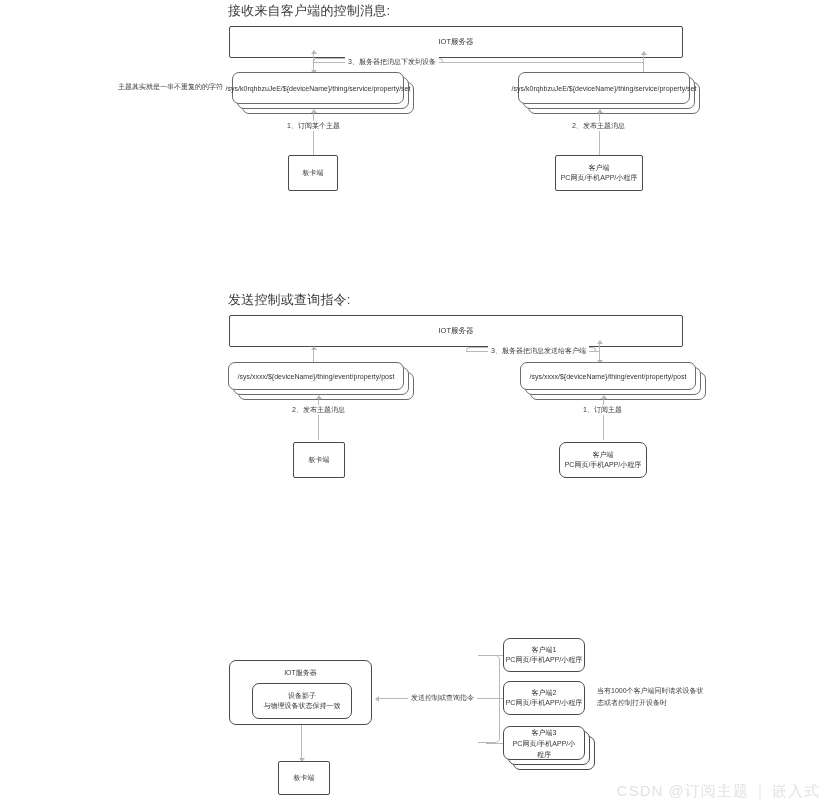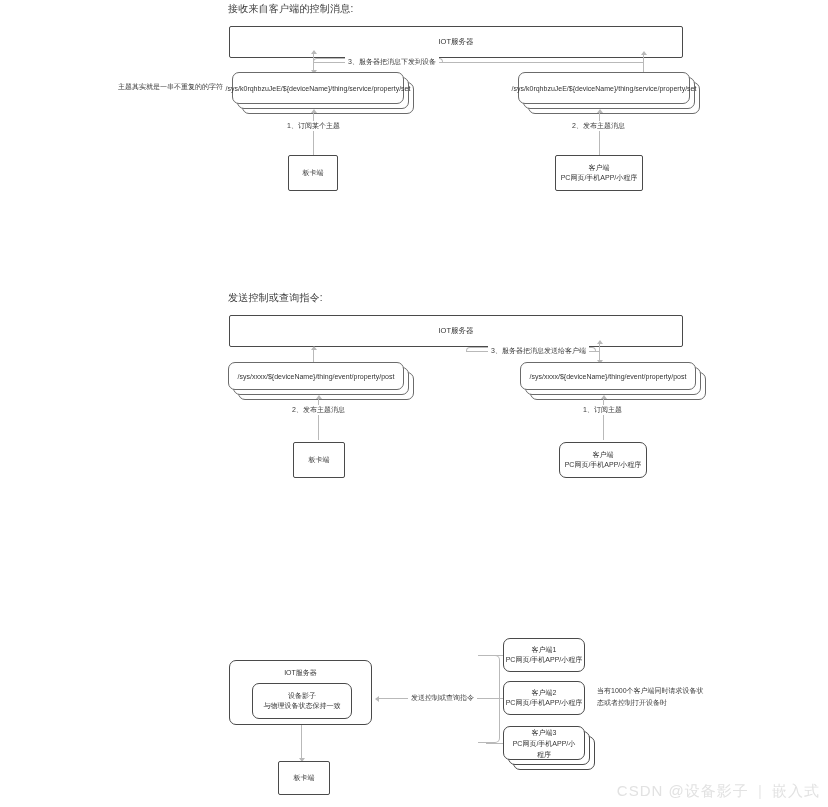--- a/index.html
+++ b/index.html
@@ -10,21 +10,21 @@
     color:#333333;
     position:relative;
     overflow:hidden;
   }
   .canvas{position:absolute;left:0;top:0;width:828px;height:807px;}
 
   
   .abs{position:absolute;box-sizing:border-box;}
 
   .section-title{
-    font-size:10px;
+    font-size:13px;
     color:#3b3b3b;
     letter-spacing:.2px;
     white-space:nowrap;
   }
 
   .note{
     font-size:7px;
     color:#3b3b3b;
     line-height:10px;
     white-space:nowrap;
@@ -256,18 +256,18 @@
       <span>客户端3</span>
       <span>PC网页/手机APP/小程序</span>
     </div>
   </div>
 
   <div class="abs note" style="left:597px;top:686px;">当有1000个客户端同时请求设备状</div>
   <div class="abs note" style="left:597px;top:698px;">态或者控制打开设备时</div>
 
   <div class="watermark">
     <span>CSDN</span>
-    <span>@设备影子</span>
+    <span>@订阅主题</span>
     <span class="wm-sep">|</span>
     <span>嵌入式</span>
   </div>
 
 </div>
 
 </body></html>

